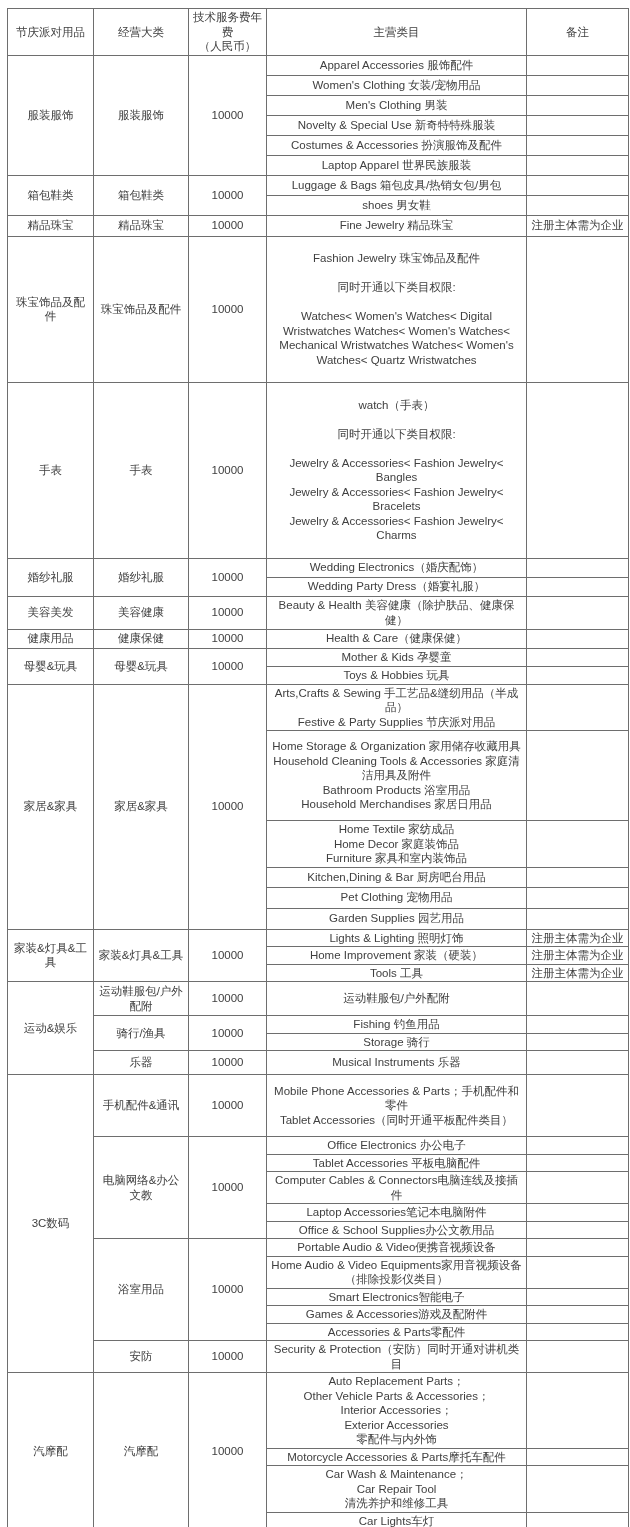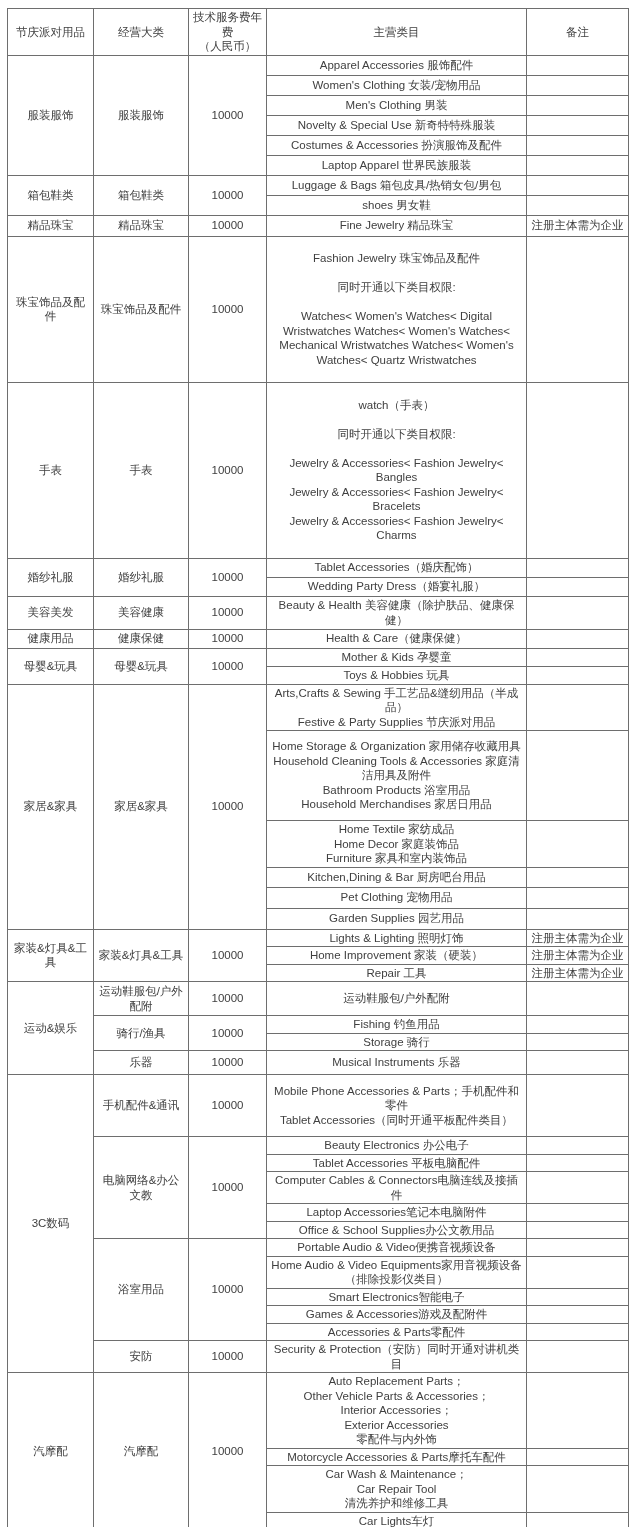--- a/index.html
+++ b/index.html
@@ -126,21 +126,21 @@
 Jewelry &amp; Accessories&lt; Fashion Jewelry&lt; Bangles
 Jewelry &amp; Accessories&lt; Fashion Jewelry&lt; Bracelets
 Jewelry &amp; Accessories&lt; Fashion Jewelry&lt; Charms</td>
       <td></td>
     </tr>
 
     <tr style="height:19px">
       <td rowspan="2">婚纱礼服</td>
       <td rowspan="2">婚纱礼服</td>
       <td rowspan="2">10000</td>
-      <td>Tablet Accessories（婚庆配饰）</td>
+      <td>Wedding Electronics（婚庆配饰）</td>
       <td></td>
     </tr>
     <tr style="height:19px">
       <td>Wedding Party Dress（婚宴礼服）</td>
       <td></td>
     </tr>
 
     <tr style="height:33px">
       <td>美容美发</td>
       <td>美容健康</td>
@@ -208,21 +208,21 @@
       <td rowspan="3">家装&amp;灯具&amp;工具</td>
       <td rowspan="3">10000</td>
       <td>Lights &amp; Lighting 照明灯饰</td>
       <td>注册主体需为企业</td>
     </tr>
     <tr style="height:15px">
       <td>Home Improvement 家装（硬装）</td>
       <td>注册主体需为企业</td>
     </tr>
     <tr style="height:15px">
-      <td>Repair 工具</td>
+      <td>Tools 工具</td>
       <td>注册主体需为企业</td>
     </tr>
 
     <tr style="height:34px">
       <td rowspan="4">运动&amp;娱乐</td>
       <td>运动鞋服包/户外配附</td>
       <td>10000</td>
       <td>运动鞋服包/户外配附</td>
       <td></td>
     </tr>
@@ -247,21 +247,21 @@
       <td rowspan="12">3C数码</td>
       <td>手机配件&amp;通讯</td>
       <td>10000</td>
       <td>Mobile Phone Accessories &amp; Parts；手机配件和零件
 Tablet Accessories（同时开通平板配件类目）</td>
       <td></td>
     </tr>
     <tr style="height:16px">
       <td rowspan="5">电脑网络&amp;办公文教</td>
       <td rowspan="5">10000</td>
-      <td>Beauty Electronics 办公电子</td>
+      <td>Office Electronics 办公电子</td>
       <td></td>
     </tr>
     <tr style="height:16px">
       <td>Tablet Accessories 平板电脑配件</td>
       <td></td>
     </tr>
     <tr style="height:32px">
       <td>Computer Cables &amp; Connectors电脑连线及接插件</td>
       <td></td>
     </tr>

